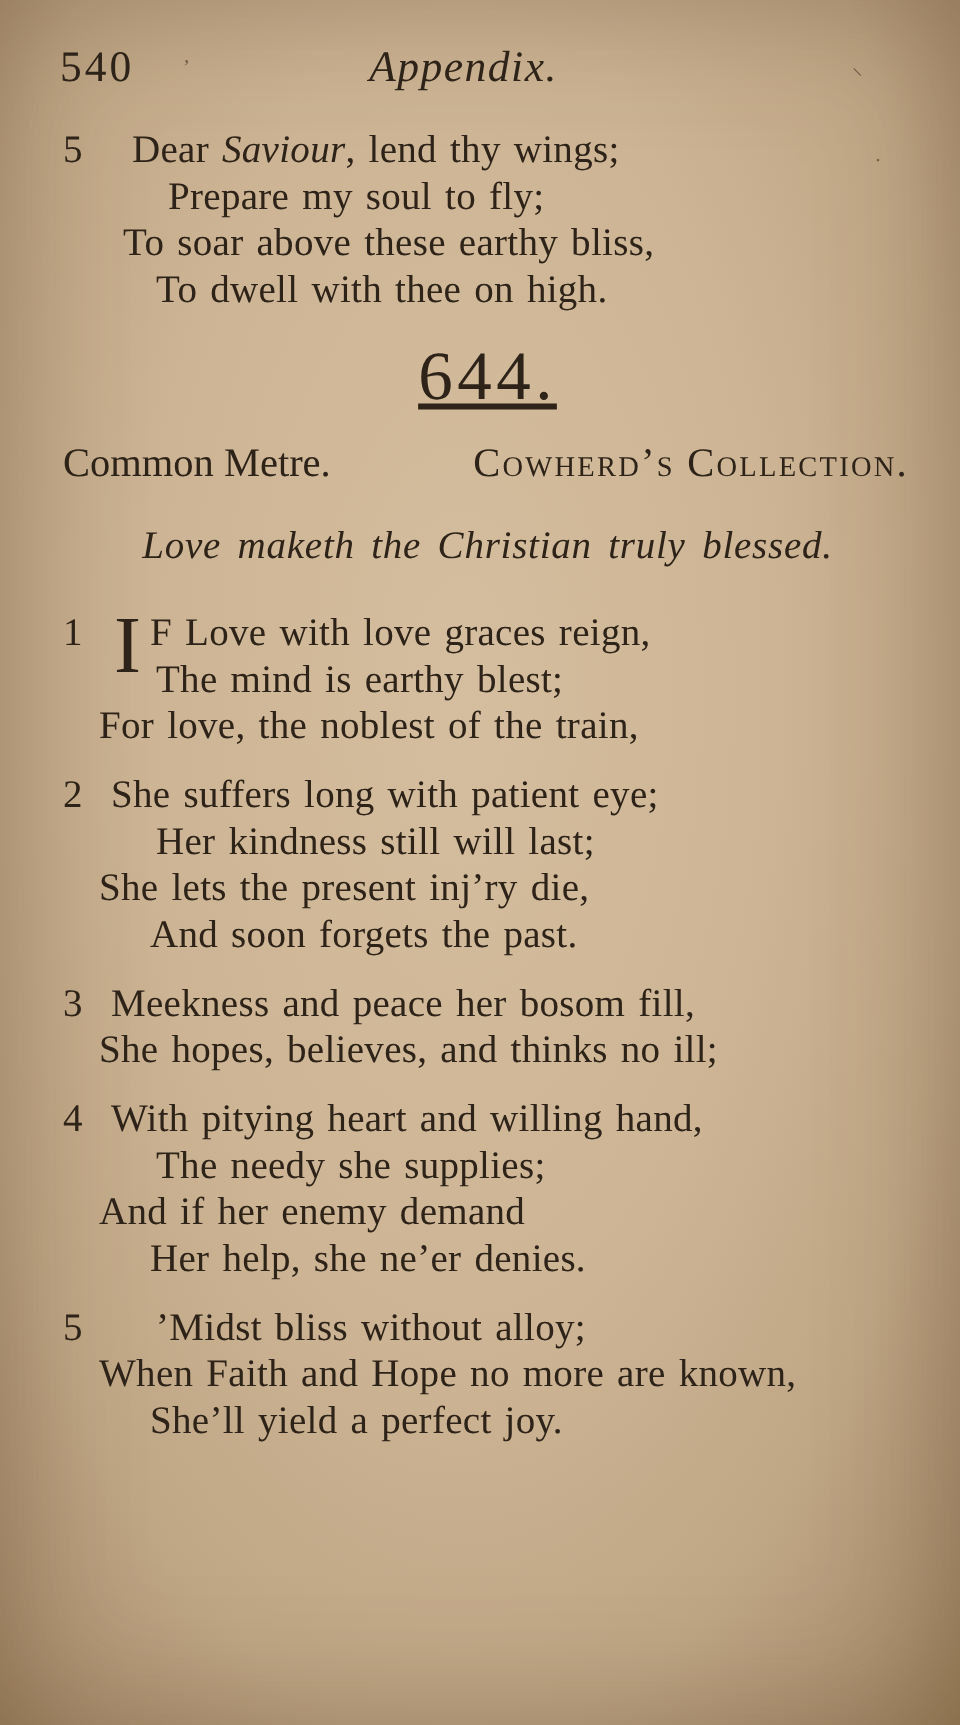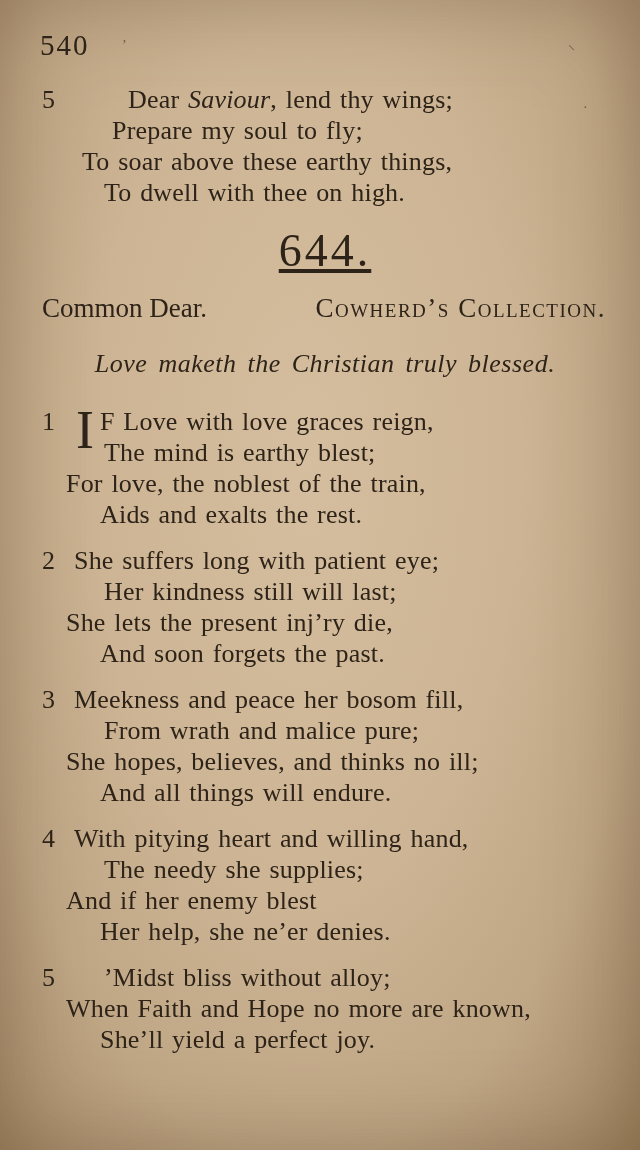--- a/index.html
+++ b/index.html
@@ -51,21 +51,21 @@
     font-size: 26px;
     line-height: 31px;
     margin-bottom: 15px;
     letter-spacing: 0.2px;
     word-spacing: 2px;
   }
   .vnum { position: absolute; left: 2px; top: 0; }
   .line { white-space: nowrap; }
 
   .prev-verse { margin-bottom: 8px; }
-  .prev-verse .pv1 { margin-left: 88px; }
+  .prev-verse .pv1 { margin-left: 48px; }
   .prev-verse .pv2 { margin-left: 72px; }
   .prev-verse .pv3 { margin-left: 42px; }
   .prev-verse .pv4 { margin-left: 64px; }
 
   .stanza .s1 { margin-left: 34px; }
   .stanza .s2 { margin-left: 64px; }
   .stanza .s3 { margin-left: 26px; }
   .stanza .s4 { margin-left: 60px; }
 
   .stanza-first .s1 { margin-left: 60px; }
@@ -121,70 +121,68 @@
 <body>
 
 <div class="page">
 
   <span class="speck" style="left:122px; top:38px;">’</span>
   <span class="speck" style="left:568px; top:40px;">⸌</span>
   <span class="speck" style="left:583px; top:100px;">·</span>
 
   <header class="running-head">
     <span class="pagenum">540</span>
+    <span class="head-title">Appendix.</span>
     <span class="head-spacer"></span>
   </header>
 
   <section class="verse prev-verse">
     <span class="vnum">5</span>
     <div class="line pv1"><span>Dear </span><em>Saviour</em><span>, lend thy wings;</span></div>
     <div class="line pv2">Prepare my soul to fly;</div>
-    <div class="line pv3">To soar above these earthy things,</div>
+    <div class="line pv3">To soar above these earthy bliss,</div>
     <div class="line pv4">To dwell with thee on high.</div>
   </section>
 
   <h1 class="hymn-number">644.</h1>
 
   <div class="meta">
-    <span class="metre">Common Dear.</span>
+    <span class="metre">Common Metre.</span>
     <span class="source">Cowherd’s Collection.</span>
   </div>
 
   <div class="hymn-title">Love maketh the Christian truly blessed.</div>
 
   <section class="verse stanza stanza-first">
     <span class="vnum">1</span>
     <span class="dropcap">I</span>
     <div class="line s1">F Love with love graces reign,</div>
     <div class="line s2">The mind is earthy blest;</div>
     <div class="line s3">For love, the noblest of the train,</div>
-    <div class="line s4">Aids and exalts the rest.</div>
   </section>
 
   <section class="verse stanza">
     <span class="vnum">2</span>
     <div class="line s1">She suffers long with patient eye;</div>
     <div class="line s2">Her kindness still will last;</div>
     <div class="line s3">She lets the present inj’ry die,</div>
     <div class="line s4">And soon forgets the past.</div>
   </section>
 
   <section class="verse stanza">
     <span class="vnum">3</span>
     <div class="line s1">Meekness and peace her bosom fill,</div>
-    <div class="line s2">From wrath and malice pure;</div>
     <div class="line s3">She hopes, believes, and thinks no ill;</div>
-    <div class="line s4">And all things will endure.</div>
   </section>
 
   <section class="verse stanza">
     <span class="vnum">4</span>
     <div class="line s1">With pitying heart and willing hand,</div>
     <div class="line s2">The needy she supplies;</div>
-    <div class="line s3">And if her enemy blest</div>
+    <div class="line s3">And if her enemy demand</div>
     <div class="line s4">Her help, she ne’er denies.</div>
   </section>
 
   <section class="verse stanza">
     <span class="vnum">5</span>
     <div class="line s2">’Midst bliss without alloy;</div>
     <div class="line s3">When Faith and Hope no more are known,</div>
     <div class="line s4">She’ll yield a perfect joy.</div>
   </section>
 

